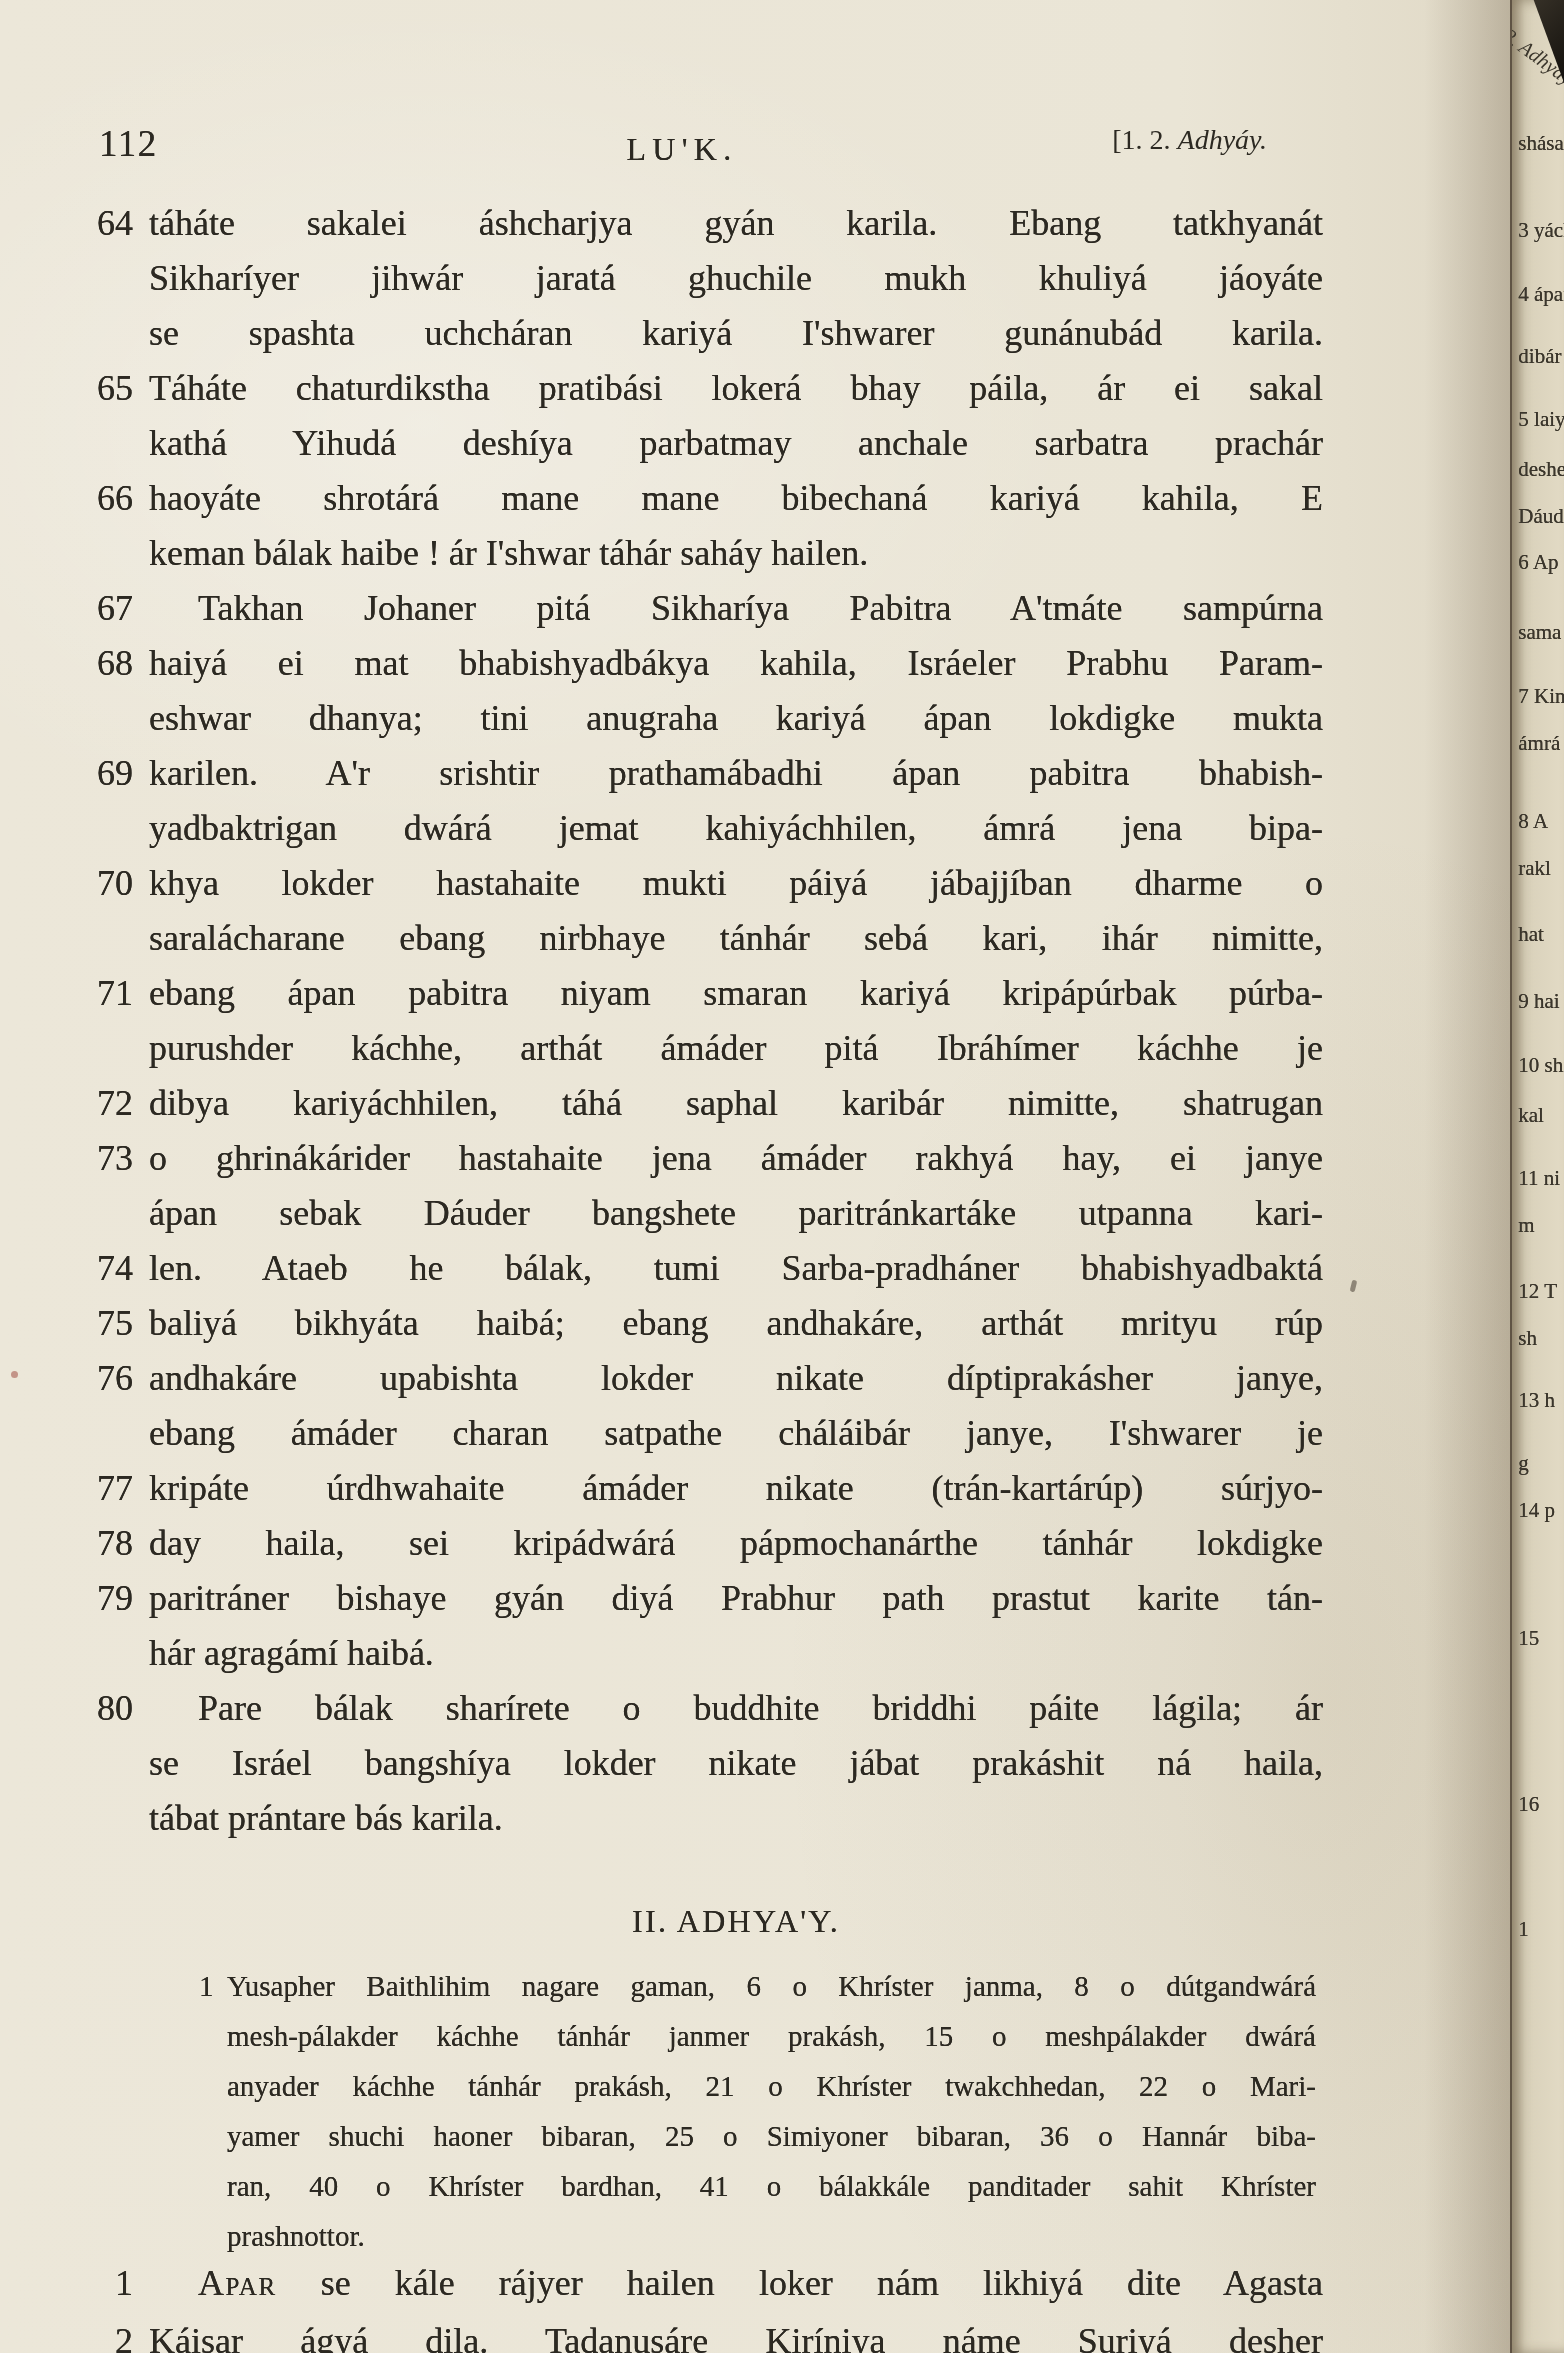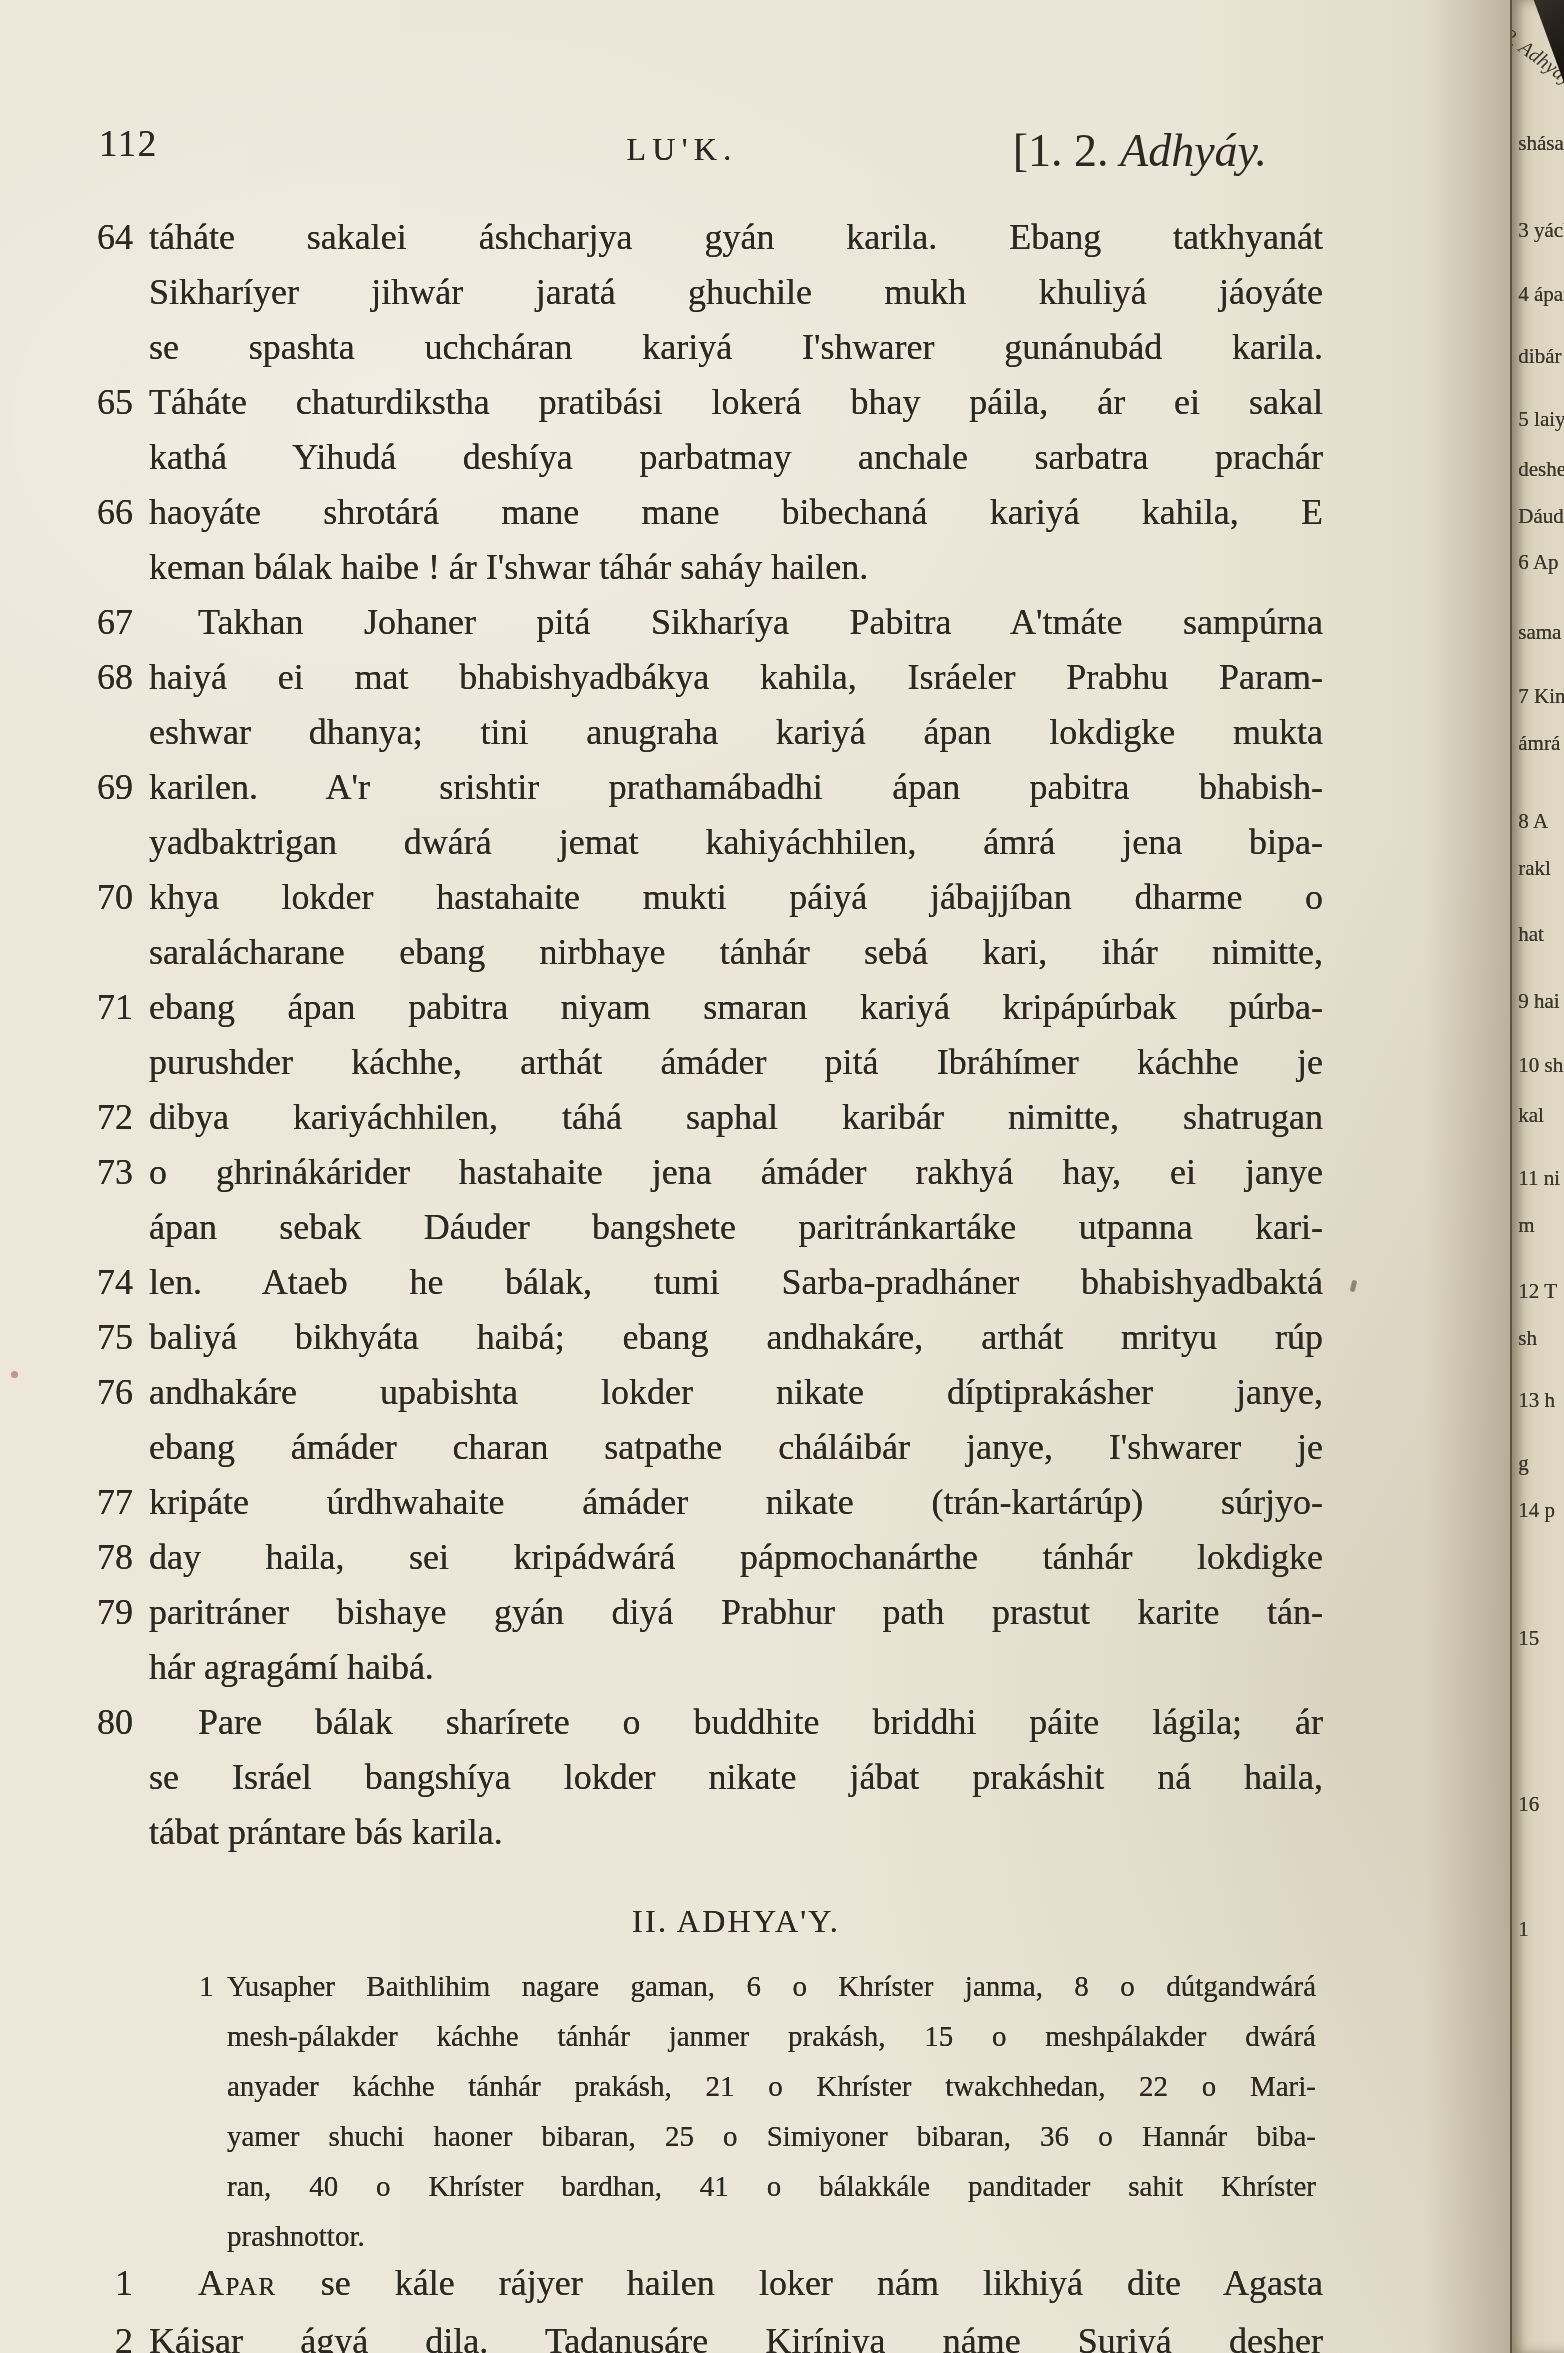--- a/index.html
+++ b/index.html
@@ -19,24 +19,24 @@
   .gutter-shadow{
     position:absolute;left:1424px;top:0;width:86px;height:2354px;
     background:linear-gradient(to right, rgba(0,0,0,0), rgba(80,62,38,0.25));
     pointer-events:none;
   }
   
   .header{position:absolute;top:122px;left:0;width:1510px;height:55px;}
   .pagenum{position:absolute;left:99px;top:0;font-size:37px;letter-spacing:1.6px;text-shadow:0 0 0.5px #2c2922;}
   .runtitle{position:absolute;left:682px;top:9.4px;transform:translateX(-50%);
             font-size:32px;letter-spacing:6.3px;text-shadow:0 0 0.4px #2c2922;}
-  .chapref{position:absolute;right:243px;top:1.6px;font-size:46px;}
+  .chapref{position:absolute;right:243px;top:1.6px;font-size:28px;}
   .chapref i{font-style:italic;}
   
-  .text-body{position:absolute;top:210px;left:149px;width:1174px;
+  .text-body{position:absolute;top:196px;left:149px;width:1174px;
              font-size:36px;line-height:55px;}
   .vline{position:relative;text-align:justify;text-align-last:justify;text-shadow:0 0 0.4px #2c2922;}
   .vline.short{text-align-last:left;}
   .vline.indent{text-indent:49px;}
   .vnum{position:absolute;left:-52px;top:0;text-indent:0;text-align:left;}
   
   .heading{position:absolute;top:1903px;left:149px;width:1174px;text-align:center;
            font-size:32px;letter-spacing:2.3px;text-shadow:0 0 0.5px #2c2922;}
   
   .summary{position:absolute;top:1961px;left:227px;width:1089px;

